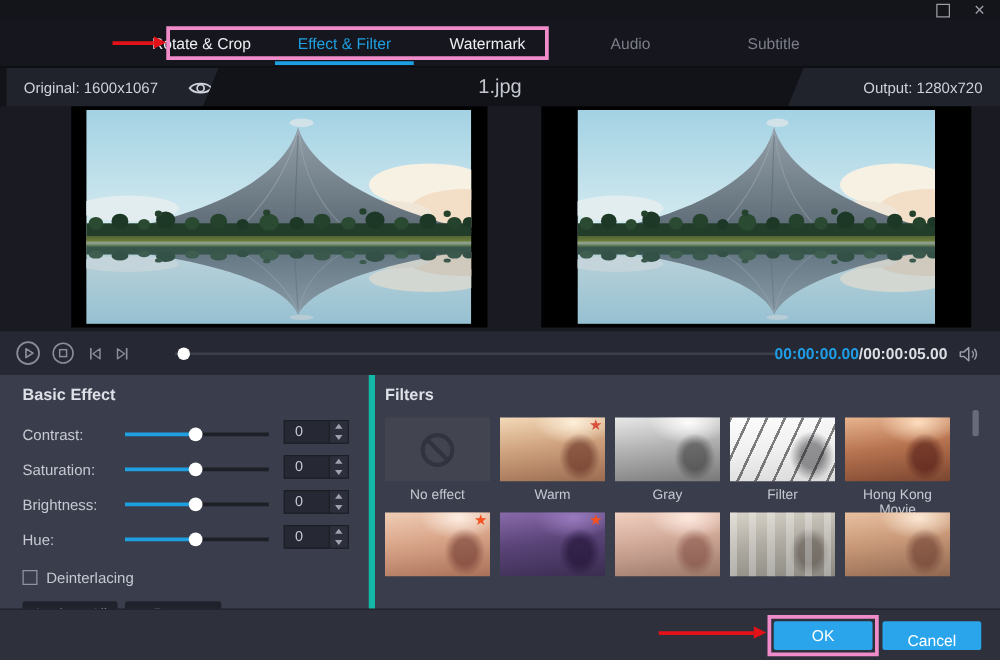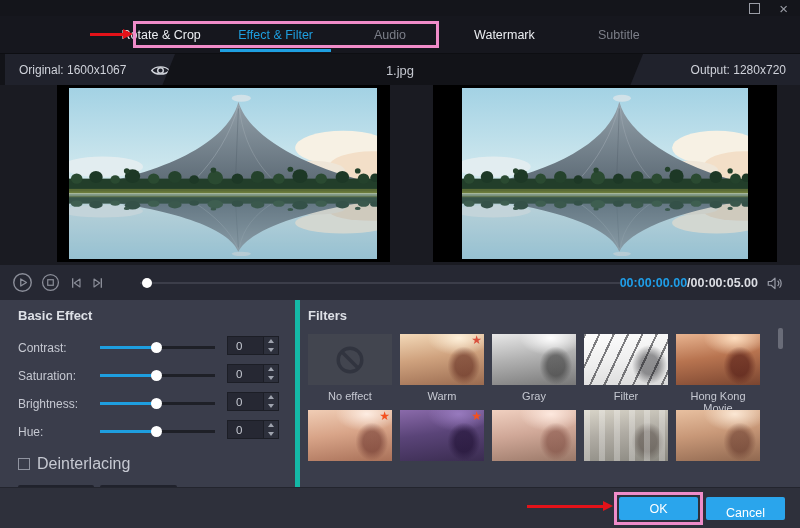--- a/index.html
+++ b/index.html
@@ -30,21 +30,21 @@
   .arrow-tabs{left:90px;top:29px;width:43px;}
   .arrow-ok{left:527px;top:501px;width:86px;}
 
   
   .pheader{position:absolute;left:0;top:53px;width:800px;height:32px;background:#121318;border-top:1px solid #0d0e12;}
   .ptab{position:absolute;top:0;height:32px;background:#20222c;display:flex;align-items:center;font-size:12px;color:#cfd2da;}
   .ptab.left{left:5px;width:170px;padding-left:14px;clip-path:polygon(0 0,100% 0,calc(100% - 13px) 100%,0 100%);}
   .ptab.right{right:0;width:170px;justify-content:flex-end;padding-right:14px;clip-path:polygon(13px 0,100% 0,100% 100%,0 100%);}
   .ptab .eye{margin-left:24px;display:inline-flex;cursor:pointer;}
   .fname{position:absolute;left:0;right:0;top:0;height:32px;display:flex;align-items:center;justify-content:center;
-         font-size:13px;color:#c4c7cf;pointer-events:none;}
+         font-size:16px;color:#c4c7cf;pointer-events:none;}
 
   
   .pstrip{position:absolute;left:0;top:85px;width:800px;height:180px;background:#1a1b22;}
   .canvas{position:absolute;top:0;height:177px;background:#000;}
   .canvas.lft{left:57px;width:333px;}
   .canvas.rgt{left:433px;width:344px;}
   .scene{position:absolute;top:3px;height:171px;display:block;}
   .canvas.lft .scene{left:12px;width:308px;}
   .canvas.rgt .scene{left:29px;width:286px;}
 
@@ -78,21 +78,21 @@
   .spin{position:absolute;left:209px;top:3px;width:52px;height:19px;background:#262833;border:1px solid #1c1e26;
         display:flex;}
   .spin .val{flex:1;font-size:11.5px;color:#c6c9d2;padding:3px 0 0 8px;}
   .spin .arrows{width:15px;display:flex;flex-direction:column;border-left:1px solid #1c1e26;}
   .spin .arrows .ab{flex:1;display:flex;align-items:center;justify-content:center;cursor:pointer;background:#2d303c;}
   .tri-up{width:0;height:0;border-left:3.5px solid transparent;border-right:3.5px solid transparent;border-bottom:4.5px solid #9fa3ae;}
   .tri-dn{width:0;height:0;border-left:3.5px solid transparent;border-right:3.5px solid transparent;border-top:4.5px solid #9fa3ae;}
   .be .sliders{margin-top:10px;}
   .chkrow{display:flex;align-items:center;margin-top:10px;cursor:pointer;}
   .chk{width:12px;height:12px;border:1px solid #9094a0;background:transparent;}
-  .chkrow .clbl{font-size:16px;color:#c6c9d2;margin-left:7px;}
+  .chkrow .clbl{font-size:12px;color:#c6c9d2;margin-left:7px;}
   .be-btns{display:flex;margin-top:12px;}
   .dbtn{height:19px;background:#20222c;color:#d0d3da;font-size:12px;display:flex;align-items:center;justify-content:center;
         border-radius:2px;cursor:pointer;}
   .dbtn.apply{width:76px;}
   .dbtn.reset{width:77px;margin-left:6px;}
 
   
   .flt{position:absolute;left:301px;top:0;width:499px;height:187px;padding:8px 0 0 7px;overflow:hidden;}
   .fgrid{margin-top:11px;display:grid;grid-template-columns:repeat(5,84px);column-gap:8px;row-gap:0;}
   .fcell{width:84px;}
@@ -212,25 +212,25 @@
   </div>
 
   <div class="tabbar">
     <div class="tab">
       <span>Rotate &amp; Crop</span>
     </div>
     <div class="tab active">
       <span>Effect &amp; Filter</span>
       <span class="tab-underline"></span>
     </div>
+    <div class="tab">
+      <span>Watermark</span>
+    </div>
     <div class="tab dim">
       <span>Audio</span>
-    </div>
-    <div class="tab">
-      <span>Watermark</span>
     </div>
     <div class="tab dim">
       <span>Subtitle</span>
     </div>
   </div>
 
   <div class="anno-box tabs-box"></div>
   <div class="rarrow arrow-tabs">
     <div class="line"></div>
       <div class="head"></div>

